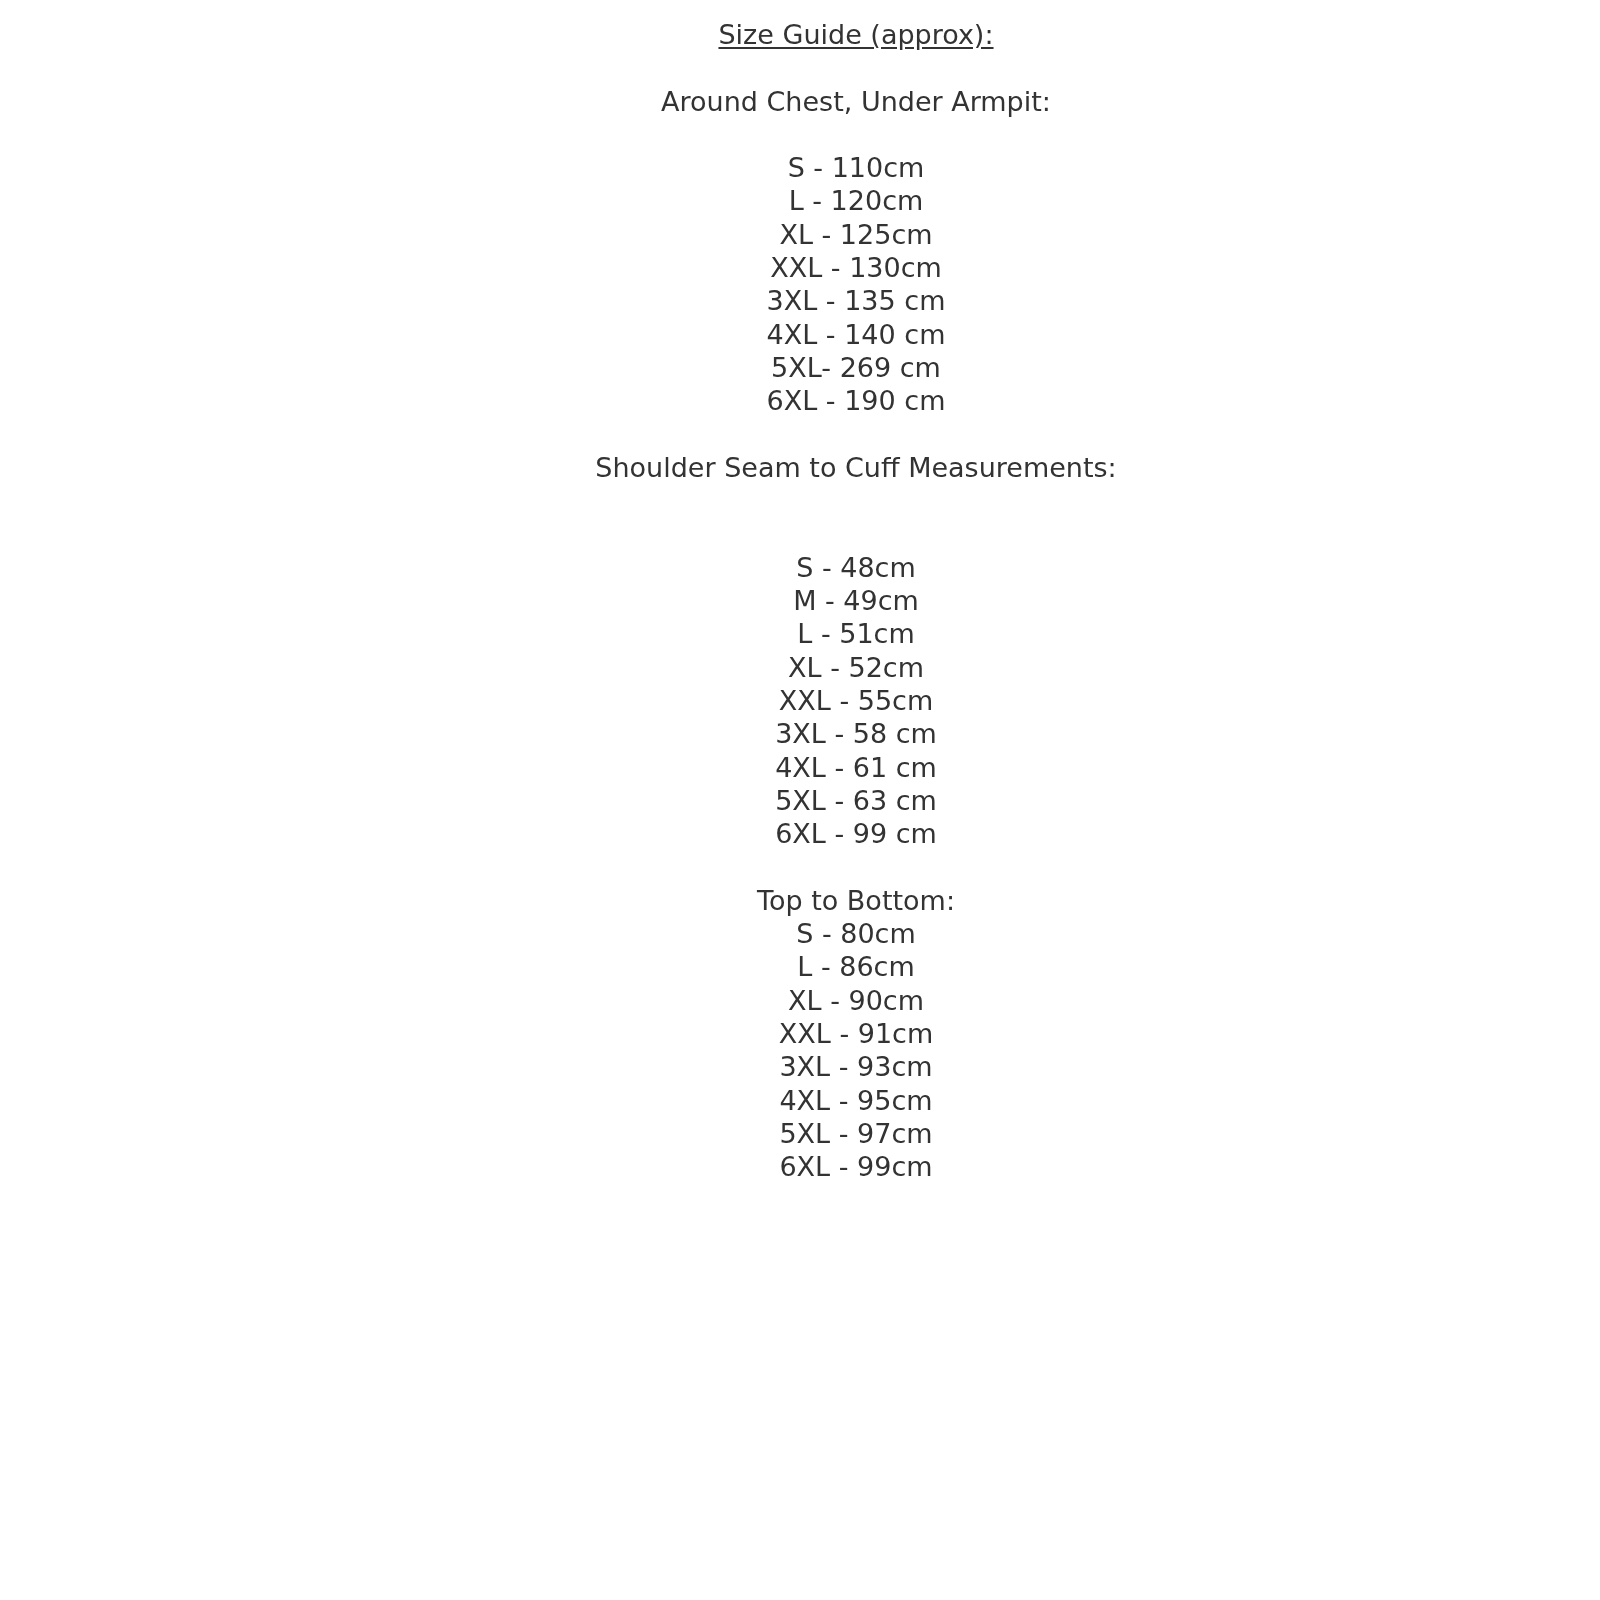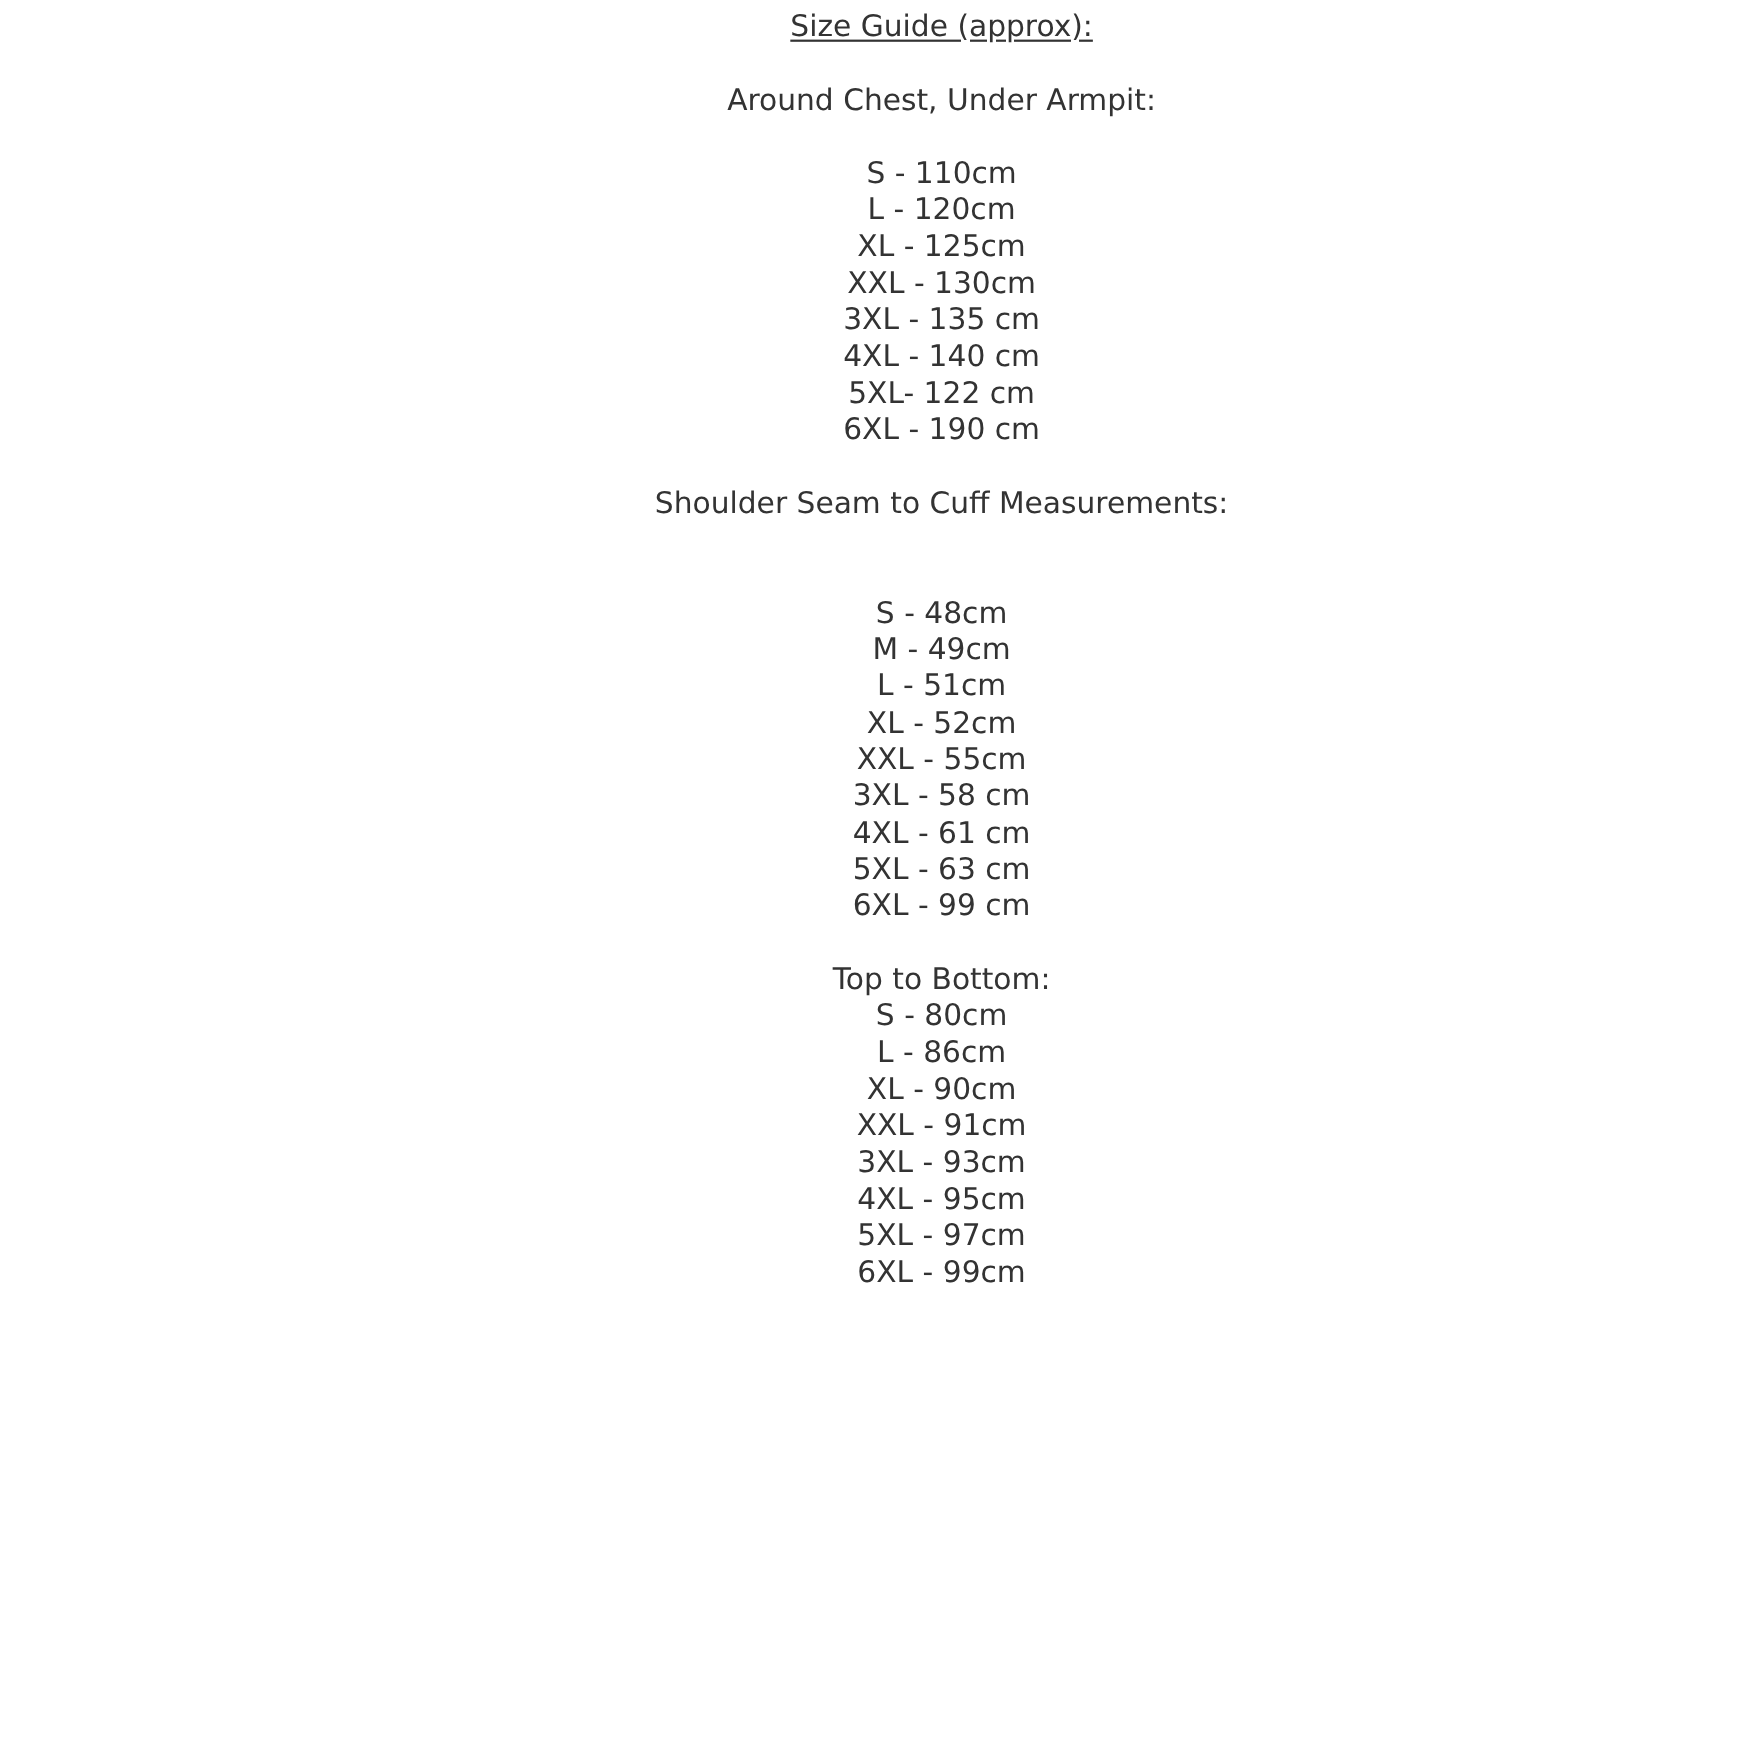--- a/index.html
+++ b/index.html
@@ -7,21 +7,21 @@
     padding: 0;
     background: #ffffff;
   }
   body {
     width: 1600px;
     height: 1600px;
     overflow: hidden;
   }
   .content {
     margin-left: 112px;
-    padding-top: 8px;
+    padding-top: 18px;
     text-align: center;
     color: #333333;
     font-family: "DejaVu Sans", "Liberation Sans", sans-serif;
     font-size: 27px;
     line-height: 33.3px;
   }
   .title {
     text-decoration: underline;
     text-underline-offset: 3px;
   }
@@ -44,21 +44,21 @@
   <section>
     <div class="heading">Around Chest, Under Armpit:</div>
     <div class="blank"></div>
     <div class="rows">
         <div class="row">S - 110cm</div>
         <div class="row">L - 120cm</div>
         <div class="row">XL - 125cm</div>
         <div class="row">XXL - 130cm</div>
         <div class="row">3XL - 135 cm</div>
         <div class="row">4XL - 140 cm</div>
-        <div class="row">5XL- 122 cm</div>
+        <div class="row">5XL- 269 cm</div>
         <div class="row">6XL - 190 cm</div>
       </div>
   </section>
 
   <div class="blank"></div>
 
   <section>
     <div class="heading">Shoulder Seam to Cuff Measurements:</div>
   </section>
 

